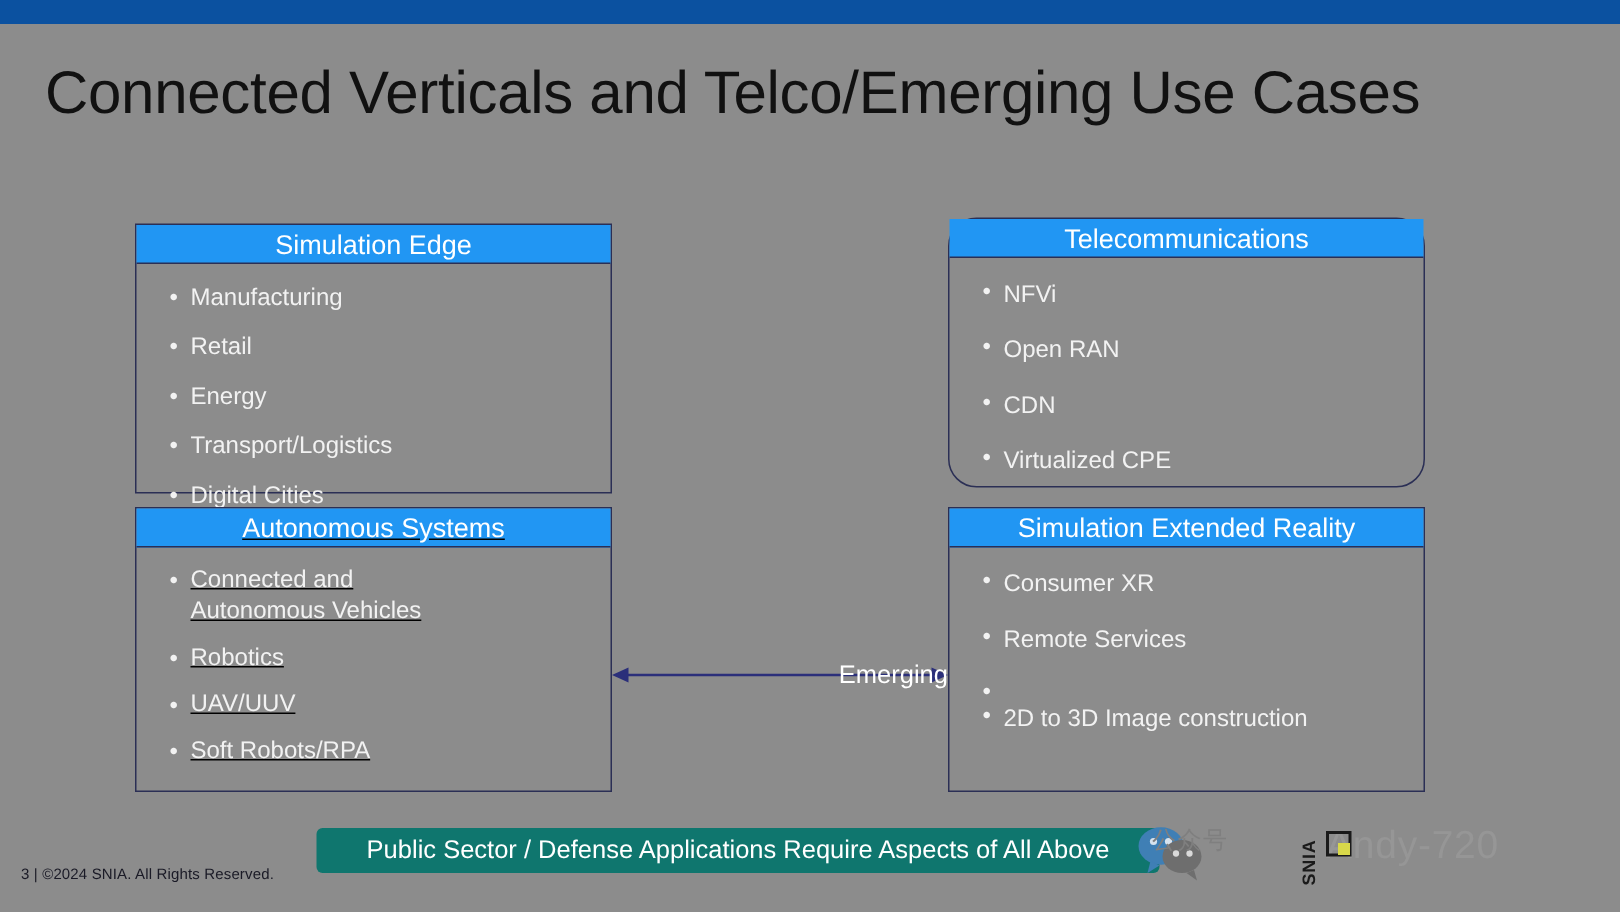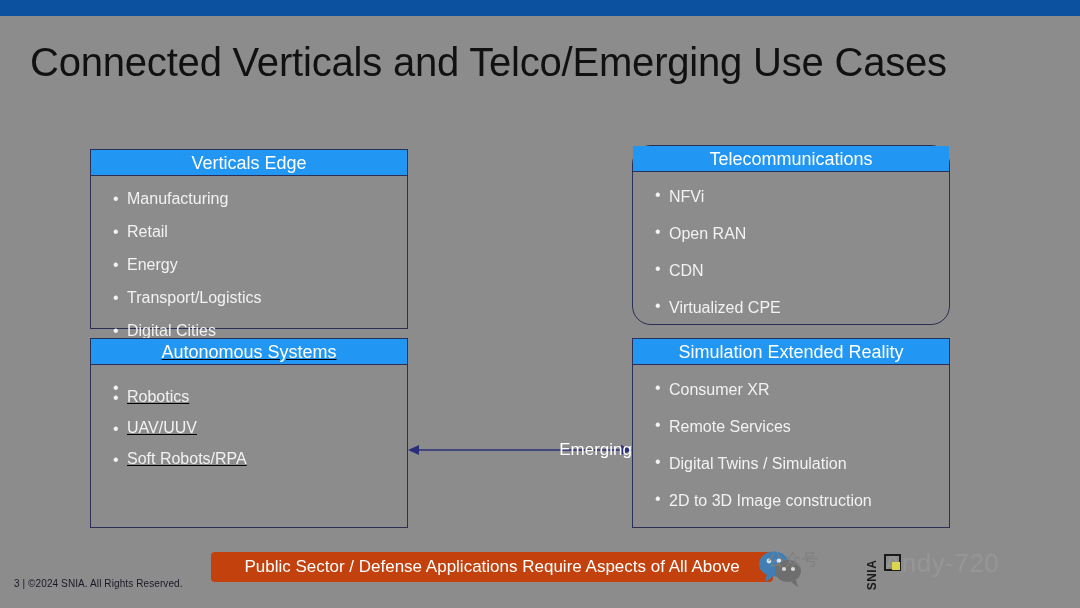--- a/index.html
+++ b/index.html
@@ -105,21 +105,21 @@
     line-height: 30px;
   }
 
   
   .banner {
     position: absolute;
     left: 211px;
     top: 552px;
     width: 562px;
     height: 30px;
-    background: #c2410c;
+    background: #0f766e;
     border-radius: 4px;
     color: #ffffff;
     font-size: 17px;
     line-height: 30px;
     text-align: center;
     box-sizing: border-box;
   }
 
   
   .footer {
@@ -213,21 +213,21 @@
   }
 </style>
 </head>
 <body>
 
 <div class="topbar"></div>
 
 <div class="slide-title">Connected Verticals and Telco/Emerging Use Cases</div>
 
 <div class="panel" id="panel-enterprise-edge">
-  <div class="panel-head">Verticals Edge</div>
+  <div class="panel-head">Simulation Edge</div>
   <div class="panel-body">
     <div class="bullet-row">
       <span class="dot">•</span>
       <span class="txt">Manufacturing</span>
     </div>
     <div class="bullet-row">
       <span class="dot">•</span>
       <span class="txt">Retail</span>
     </div>
     <div class="bullet-row">
@@ -243,20 +243,22 @@
       <span class="txt">Digital Cities</span>
     </div>
   </div>
 </div>
 
 <div class="panel" id="panel-autonomous">
   <div class="panel-head">Autonomous Systems</div>
   <div class="panel-body">
     <div class="bullet-row">
       <span class="dot">•</span>
+      <span class="txt">Connected and
+Autonomous Vehicles</span>
     </div>
     <div class="bullet-row">
       <span class="dot">•</span>
       <span class="txt">Robotics</span>
     </div>
     <div class="bullet-row">
       <span class="dot">•</span>
       <span class="txt">UAV/UUV</span>
     </div>
     <div class="bullet-row">
@@ -294,21 +296,20 @@
     <div class="bullet-row">
       <span class="dot">•</span>
       <span class="txt">Consumer XR</span>
     </div>
     <div class="bullet-row">
       <span class="dot">•</span>
       <span class="txt">Remote Services</span>
     </div>
     <div class="bullet-row">
       <span class="dot">•</span>
-      <span class="txt">Digital Twins / Simulation</span>
     </div>
     <div class="bullet-row">
       <span class="dot">•</span>
       <span class="txt">2D to 3D Image construction</span>
     </div>
   </div>
 </div>
 
 <div class="connector">
   <svg width="224" height="30" viewBox="0 0 224 30">

